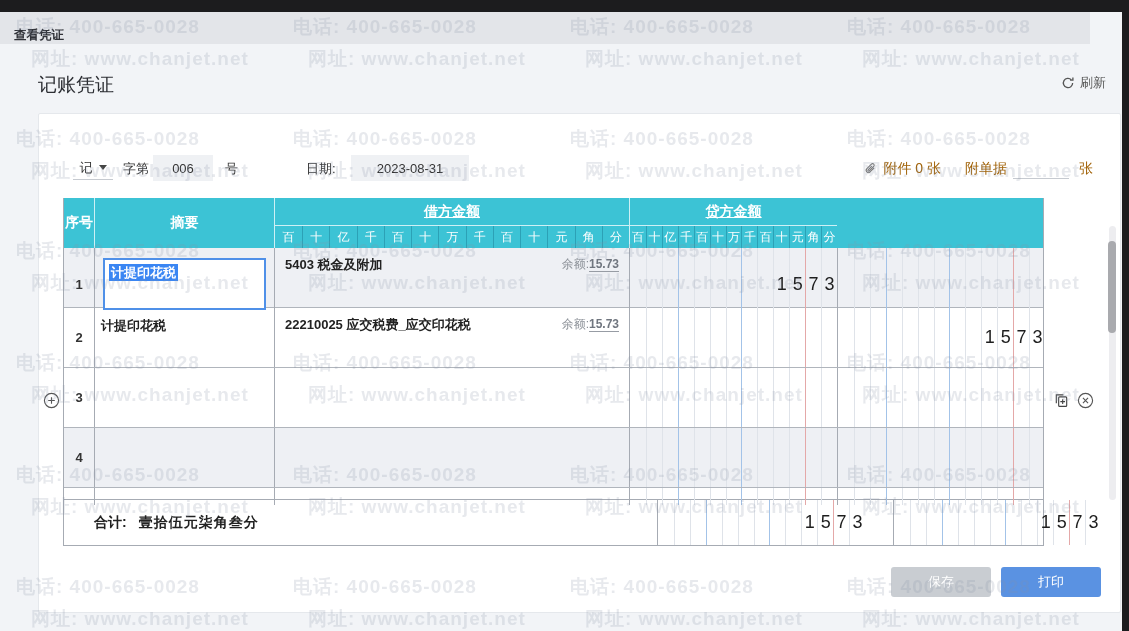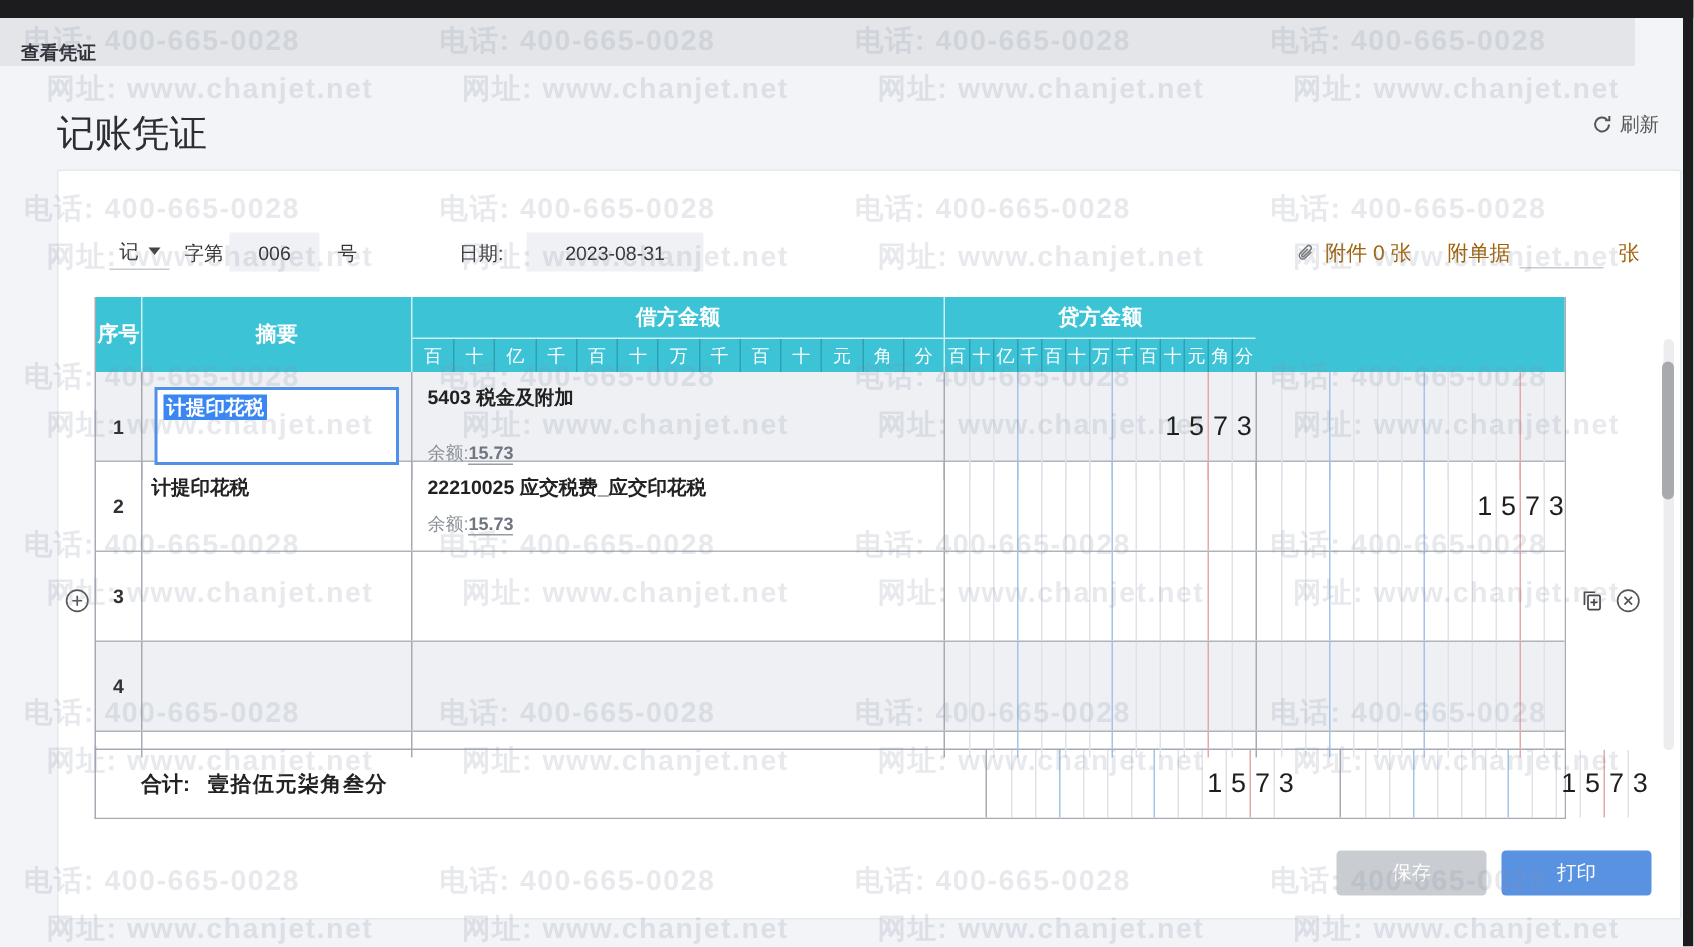--- a/index.html
+++ b/index.html
@@ -7,21 +7,21 @@
   body { font-family:"Liberation Sans","DejaVu Sans",sans-serif; background:#f2f4f7; position:relative; }
   .stage { position:absolute; inset:0; width:1129px; height:631px; overflow:hidden; }
 
   
   .topbar { position:absolute; left:0; top:0; width:1129px; height:12px; background:#1c1c1e; z-index:5;}
   .right-strip { position:absolute; right:0; top:0; width:7px; height:631px; background:#1e1e20; z-index:5;}
   .toolbar { position:absolute; left:0; top:12px; width:1090px; height:32px; background:#e3e5e9; display:flex; align-items:flex-end; z-index:2;}
   .toolbar span { margin-left:14px; font-size:12.5px; font-weight:700; color:#303238; }
 
   .content { position:absolute; left:0; top:44px; width:1122px; height:587px; background:#f2f4f7; }
-  .page-title { position:absolute; left:38px; top:28px; font-size:25px; font-weight:500; color:#2c2e33; }
+  .page-title { position:absolute; left:38px; top:28px; font-size:19px; font-weight:500; color:#2c2e33; }
   .refresh { position:absolute; right:16px; top:30px; display:flex; align-items:center; gap:5px; font-size:13px; color:#555; cursor:pointer; }
 
   .card { position:absolute; left:38px; top:69px; width:1083px; height:500px; background:#fff; border:1px solid #e5e8ec; border-radius:2px; }
 
   
   .form-row { position:absolute; left:0; top:40px; width:100%; height:28px; font-size:13px; color:#333; }
   .form-row .lbl { position:absolute; top:6px; }
   .word-select { position:absolute; left:34px; top:2px; width:40px; height:24px; border-bottom:1px solid #c6cad0; display:flex; align-items:center; justify-content:center; gap:6px; cursor:pointer; }
   .caret { width:0; height:0; border-left:4px solid transparent; border-right:4px solid transparent; border-top:5px solid #444; }
   .gray-input { position:absolute; top:1px; height:26px; background:#eff1f4; display:flex; align-items:center; justify-content:center; font-size:13px; color:#333; cursor:text; }
@@ -29,35 +29,35 @@
   .date-input { left:312px; width:118px; }
   .attach-group { position:absolute; right:27px; top:5px; display:flex; align-items:center; font-size:14px; color:#a16207; }
   .underline-input { width:56px; height:20px; border-bottom:1px solid #c6cad0; margin:0 10px 0 6px; cursor:text; }
 
   
   .v-table { position:absolute; left:24px; top:84px; width:981px; border-left:1px solid #a6abb3; border-right:1px solid #a6abb3; border-bottom:1px solid #a6abb3; }
   .t-head { display:grid; grid-template-columns:30px 180px 355px 208px 208px; height:50px; background:#3cc3d5; color:#fff; }
   .h-cell { display:flex; align-items:center; justify-content:center; font-size:14px; font-weight:700; }
   .h-sum,.h-acc,.h-amt { border-left:1px solid rgba(255,255,255,.75); }
   .h-amt { display:flex; flex-direction:column; }
-  .amt-title { height:28px; display:flex; align-items:center; justify-content:center; font-size:14px; font-weight:700; border-bottom:1px solid rgba(255,255,255,.75); }
+  .amt-title { height:28px; display:flex; align-items:center; justify-content:center; font-size:14px; font-weight:700; border-bottom:1px solid rgba(255,255,255,.75);text-decoration:underline; }
   .digit-head { flex:1; display:grid; grid-template-columns:repeat(13,1fr); }
   .digit-head .dc { display:flex; align-items:center; justify-content:center; font-size:12px; color:#fff; border-left:1px solid rgba(10,84,112,.30); }
   .digit-head .dc:first-child { border-left:none; }
 
   .t-row { display:grid; grid-template-columns:30px 180px 355px 208px 208px; height:60px; border-bottom:1px solid #b0b5bc; background:#fff; }
   .t-row.shaded { background:#eef0f4; }
   .t-row.sliver { height:12px; border-bottom:1px solid #a6abb3; }
   .c-no { display:flex; align-items:center; justify-content:center; font-size:13px; font-weight:700; color:#333; }
   .c-sum,.c-acc,.dgrid { border-left:1px solid #a6abb3; }
   .c-sum { padding:8px 6px; }
   .sum-text { font-size:13px; font-weight:600; color:#222; }
   .edit-box { height:52px; margin:2px; background:#fff; border:2px solid #4f90e8; padding:3px 4px; }
   .sel-text { background:#3a86f3; color:#fff; font-size:13px; font-weight:600; padding:1px 2px; }
-  .c-acc { display:flex; flex-direction:column; justify-content:space-between; padding:8px 10px 9px; }
+  .c-acc { display:flex; flex-direction:row; justify-content:space-between; padding:8px 10px 9px; }
   .acc-name { font-size:13px; font-weight:700; color:#222; }
   .bal { font-size:12px; }
   .bal-l { color:#8b9097; }
   .bal-v { color:#70767f; font-weight:700; border-bottom:1px solid #979ca4; }
   .dgrid { display:grid; grid-template-columns:repeat(13,1fr); }
   .dgrid .dc { display:flex; align-items:center; justify-content:center; font-size:18px; color:#1e1e1e; border-left:1px solid #dfe3e9; }
   .dgrid .dc:first-child { border-left:none; }
   .dgrid .dc.b-blue { border-left-color:#a3c3e8; }
   .dgrid .dc.b-red { border-left-color:#e4a8a8; }
 

